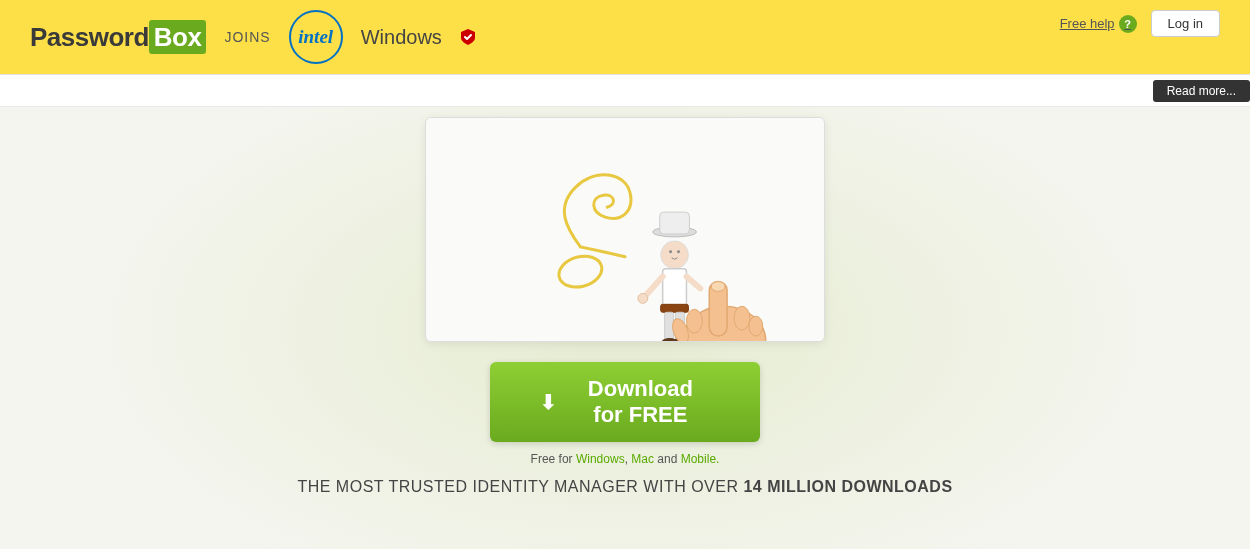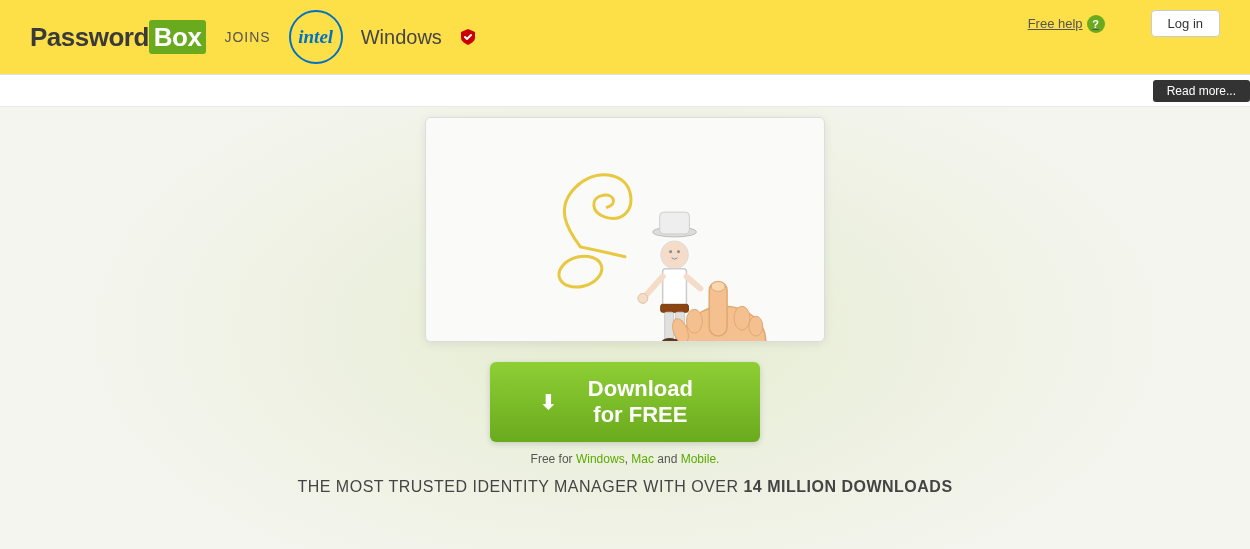--- a/index.html
+++ b/index.html
@@ -116,21 +116,20 @@
       justify-content: center;
     }
     .login-btn {
       background: #fff;
       border: 1px solid #ccc;
       border-radius: 4px;
       padding: 5px 16px;
       font-size: 13px;
       color: #333;
       cursor: pointer;
-      margin-left: 32px;
     }
 
     
     .notification-bar {
       position: relative;
       z-index: 10;
       background: #fff;
       border-bottom: 1px solid #e8e8e8;
       display: flex;
       align-items: center;

